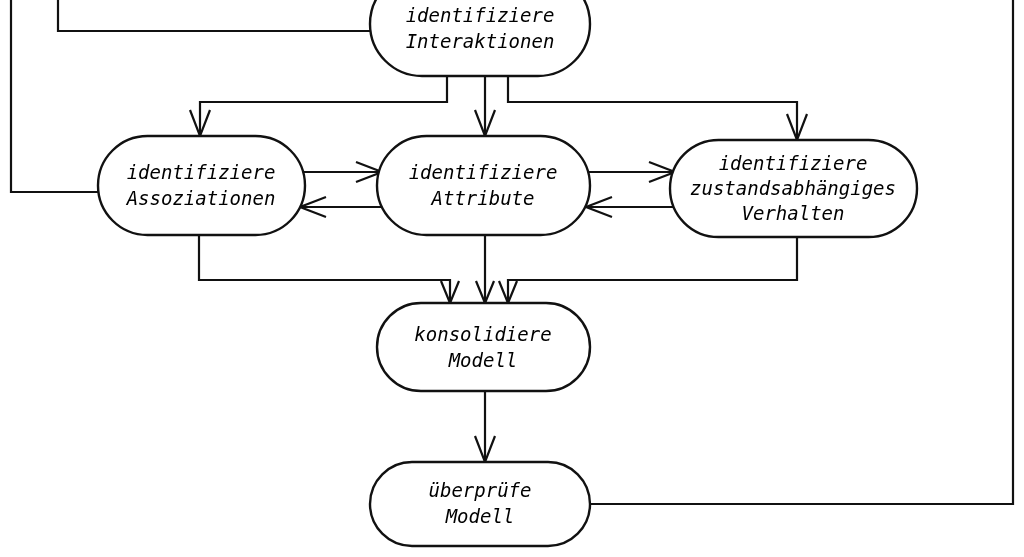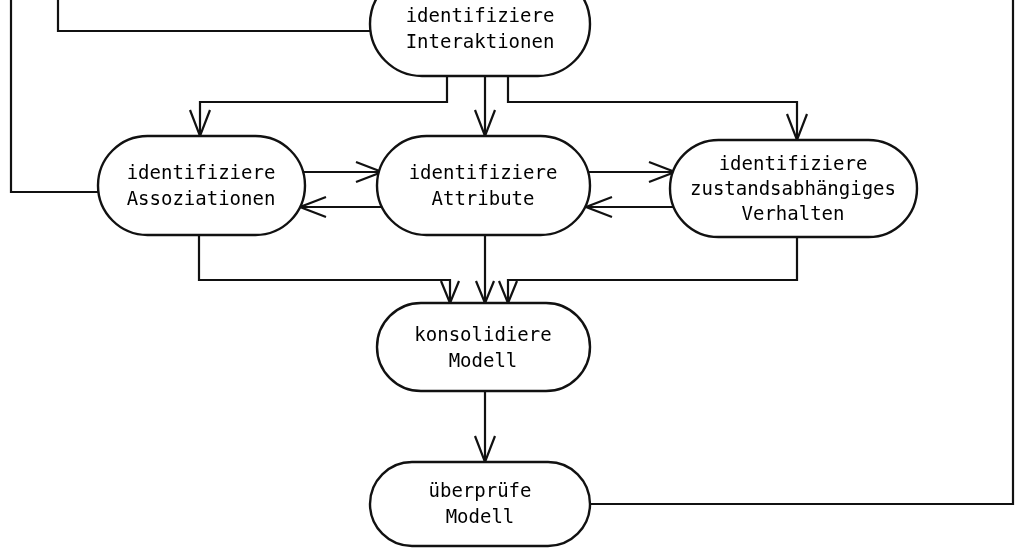--- a/index.html
+++ b/index.html
@@ -12,20 +12,21 @@
     width: 1024px;
     height: 557px;
     overflow: hidden;
     font-family: "DejaVu Sans Mono", "Liberation Mono", monospace;
   }
   #diagram-root {
     position: relative;
     width: 856px;
     height: 557px;
     background: #ffffff;
+    font-style: italic;
   }
   svg#flow-svg {
     display: block;
     width: 1024px;
     height: 557px;
   }
   .node-shape {
     fill: #ffffff;
     stroke: #111111;
     stroke-width: 2.4;

